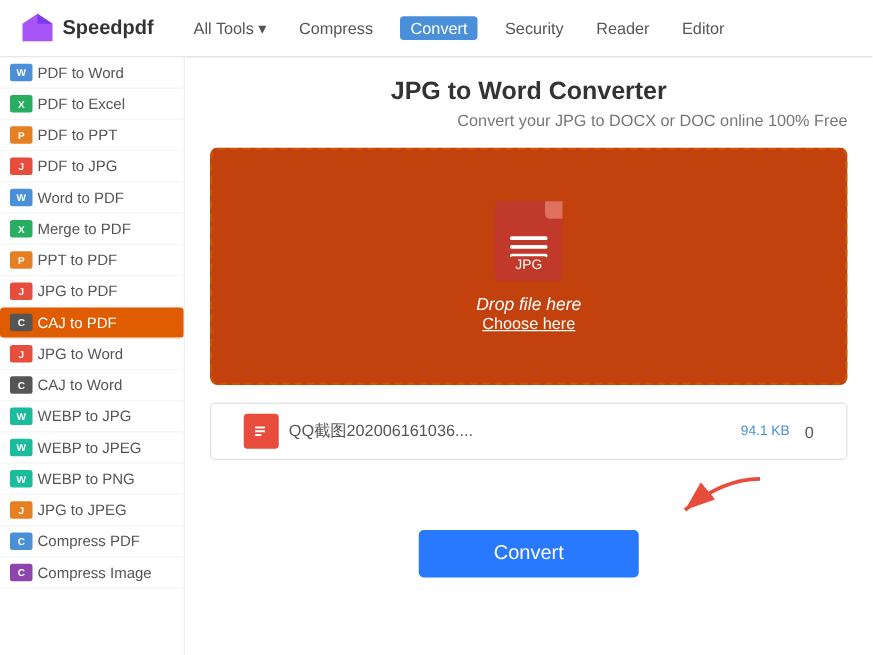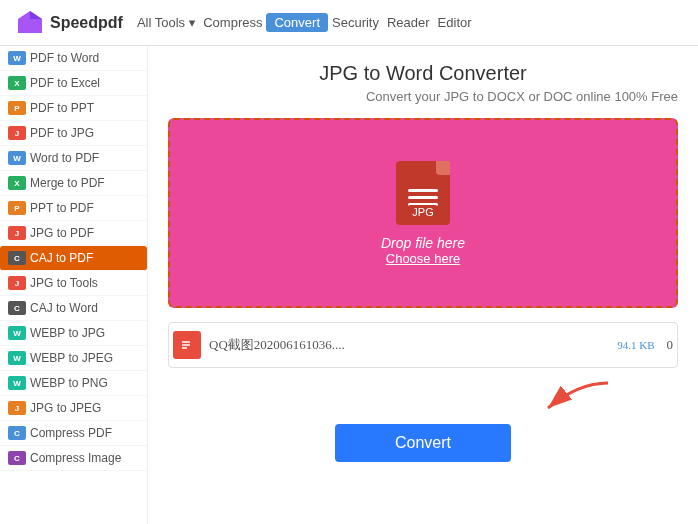--- a/index.html
+++ b/index.html
@@ -5,20 +5,21 @@
     * { box-sizing: border-box; margin: 0; padding: 0; }
     body { font-family: Arial, sans-serif; font-size: 14px; background: #fff; width: 698px; height: 524px; overflow: hidden; }
 
     
     .header {
       display: flex;
       align-items: center;
       height: 46px;
       border-bottom: 1px solid #e0e0e0;
       padding: 0 16px;
+      gap: 18px;
     }
     .logo-area {
       display: flex;
       align-items: center;
       gap: 6px;
       margin-right: 10px;
     }
     .logo-icon {
       width: 28px;
       height: 28px;
@@ -86,34 +87,34 @@
 
     
     .content {
       flex: 1;
       padding: 16px 20px;
       overflow-y: auto;
     }
     .page-title {
       text-align: center;
       font-size: 20px;
-      font-weight: normal;
+      font-weight: bold;
       color: #333;
       margin-bottom: 4px;
     }
     .page-subtitle {
       text-align: right;
       font-size: 13px;
       color: #777;
       margin-bottom: 14px;
     }
 
     
     .drop-zone {
-      background: #ec4899;
+      background: #c2410c;
       border: 2px dashed #cc5500;
       border-radius: 6px;
       display: flex;
       flex-direction: column;
       align-items: center;
       justify-content: center;
       height: 190px;
       cursor: pointer;
       margin-bottom: 14px;
     }
@@ -172,26 +173,25 @@
       color: #fff;
       font-size: 13px;
       text-decoration: underline;
       cursor: pointer;
     }
 
     
     .file-list-area {
       border: 1px solid #e0e0e0;
       border-radius: 4px;
-      padding: 8px 4px;
+      padding: 8px 26px;
       display: flex;
       align-items: center;
       gap: 8px;
       margin-bottom: 10px;
-      font-family: Liberation Serif, serif;
     }
     .file-thumb {
       width: 28px;
       height: 28px;
       background: #e74c3c;
       border-radius: 3px;
       display: flex;
       align-items: center;
       justify-content: center;
       color: #fff;
@@ -296,21 +296,21 @@
     <div class="sidebar-item">
       <div class="sidebar-icon-box ic-red">J</div>
       <span>JPG to PDF</span>
     </div>
     <div class="sidebar-item active">
       <div class="sidebar-icon-box ic-dark">C</div>
       <span>CAJ to PDF</span>
     </div>
     <div class="sidebar-item">
       <div class="sidebar-icon-box ic-red">J</div>
-      <span>JPG to Tools</span>
+      <span>JPG to Word</span>
     </div>
     <div class="sidebar-item">
       <div class="sidebar-icon-box ic-dark">C</div>
       <span>CAJ to Word</span>
     </div>
     <div class="sidebar-item">
       <div class="sidebar-icon-box ic-teal">W</div>
       <span>WEBP to JPG</span>
     </div>
     <div class="sidebar-item">

